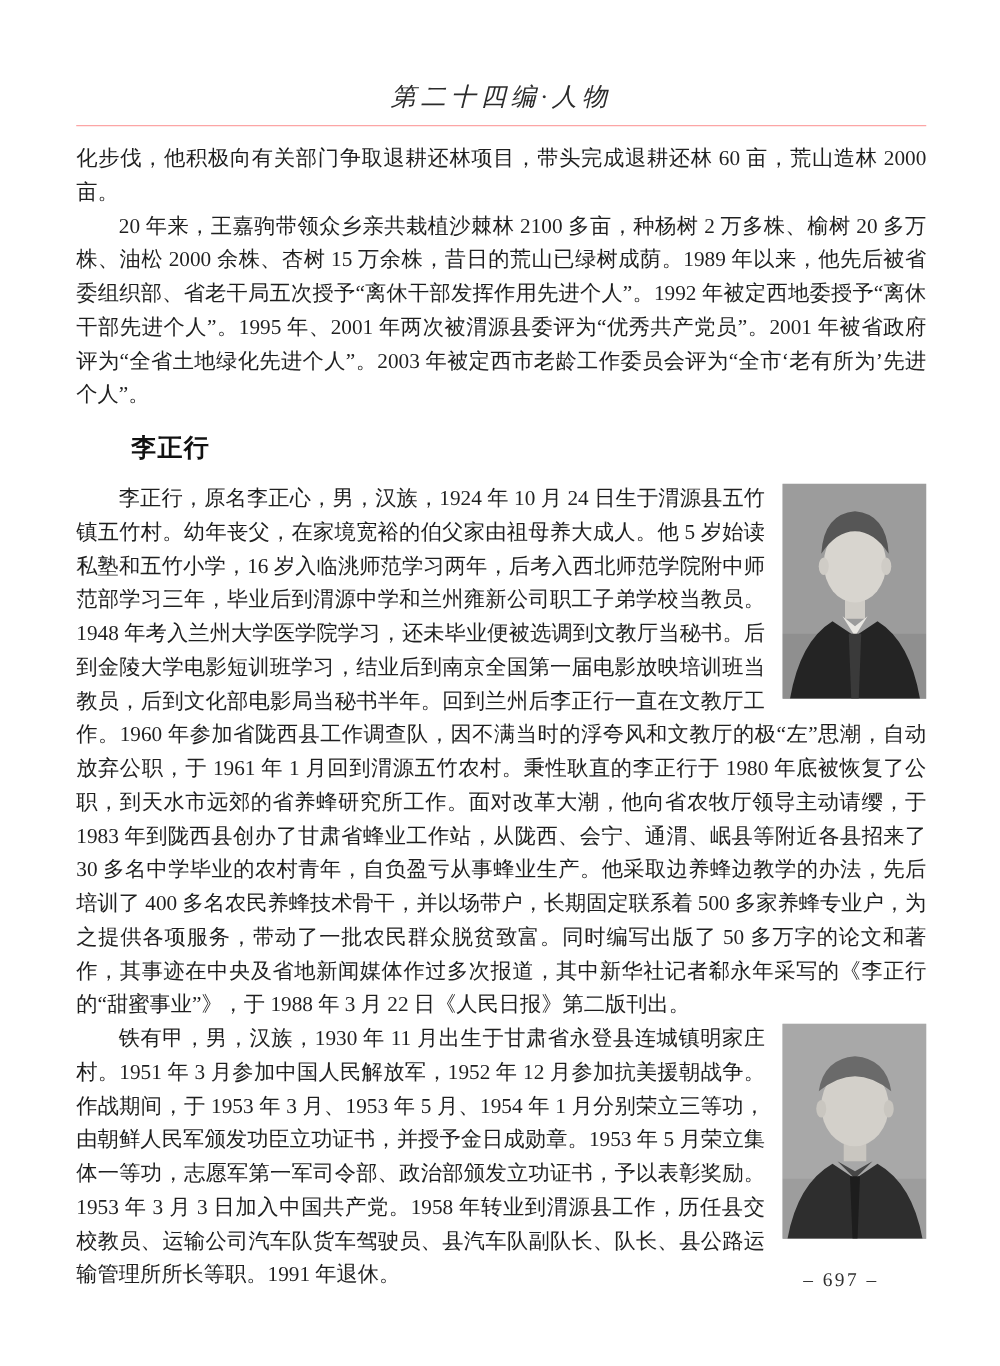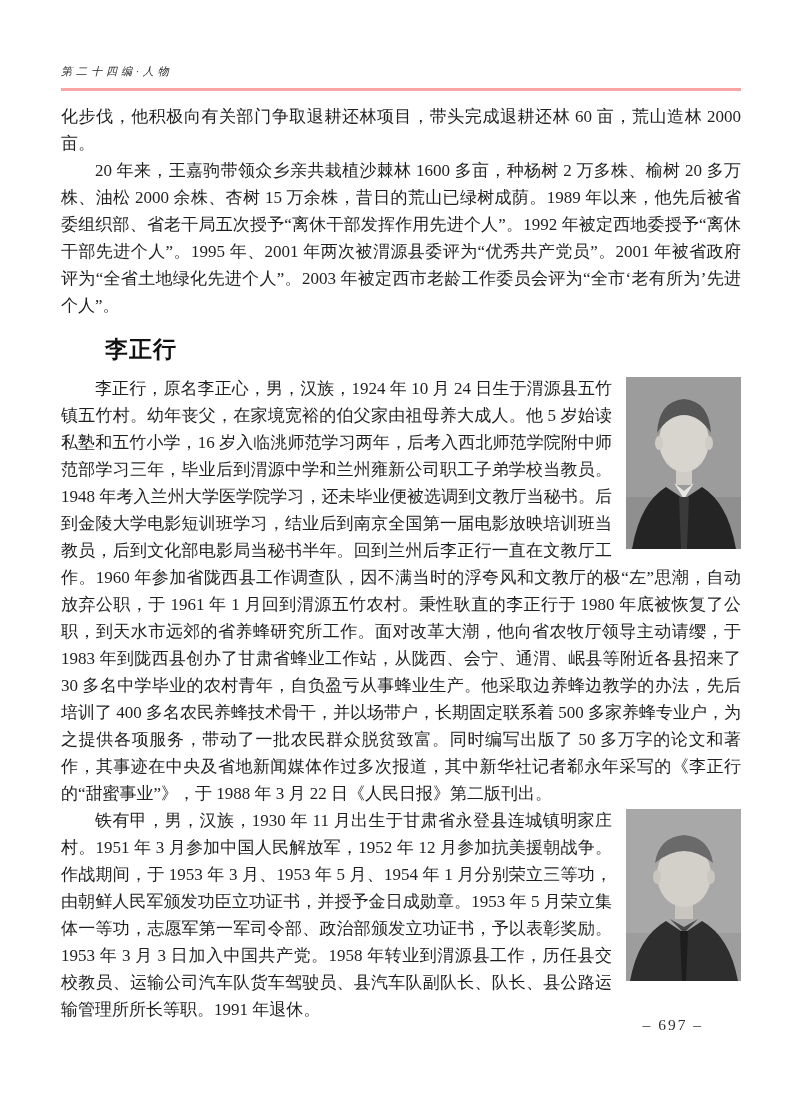--- a/index.html
+++ b/index.html
@@ -13,40 +13,40 @@
     font-family: "Liberation Serif", "DejaVu Serif", serif;
     color: #1f1f1f;
   }
   .content {
     position: absolute;
     left: 61px;
     top: 64px;
     width: 680px;
   }
   .running-head {
-    text-align: left;
+    text-align: center;
     font-style: italic;
-    font-size: 11px;
+    font-size: 20px;
     letter-spacing: 4px;
     color: #2b2b2b;
     padding-bottom: 9px;
-    border-bottom: 3px solid #fca5a5;
+    border-bottom: 1px solid #fca5a5;
   }
   .bodytext {
     margin-top: 12px;
     font-size: 17px;
     line-height: 27px;
     text-align: justify;
   }
   .bodytext p { margin: 0; }
   p.ind { text-indent: 2em; }
   p.cont { text-indent: 0; }
   h3.bio-name {
     font-family: "Liberation Sans", "DejaVu Sans", sans-serif;
-    font-size: 23px;
+    font-size: 20px;
     font-weight: bold;
     color: #111111;
     margin: 17px 0 12px 0;
     padding-left: 44px;
     letter-spacing: 1px;
   }
   .bio-body { position: relative; }
   .bio-body::after { content: ""; display: block; clear: both; }
   .photo {
     float: right;
@@ -74,21 +74,21 @@
   <div class="content">
 
     <div class="running-head">
       <span>第二十四编·人物</span>
     </div>
 
     <div class="bodytext">
 
       <p class="cont">化步伐，他积极向有关部门争取退耕还林项目，带头完成退耕还林 60 亩，荒山造林 2000 亩。</p>
 
-      <p class="ind">20 年来，王嘉驹带领众乡亲共栽植沙棘林 1600 多亩，种杨树 2 万多株、榆树 20 多万株、油松 2000 余株、杏树 15 万余株，昔日的荒山已绿树成荫。1989 年以来，他先后被省委组织部、省老干局五次授予“离休干部发挥作用先进个人”。1992 年被定西地委授予“离休干部先进个人”。1995 年、2001 年两次被渭源县委评为“优秀共产党员”。2001 年被省政府评为“全省土地绿化先进个人”。2003 年被定西市老龄工作委员会评为“全市‘老有所为’先进个人”。</p>
+      <p class="ind">20 年来，王嘉驹带领众乡亲共栽植沙棘林 2100 多亩，种杨树 2 万多株、榆树 20 多万株、油松 2000 余株、杏树 15 万余株，昔日的荒山已绿树成荫。1989 年以来，他先后被省委组织部、省老干局五次授予“离休干部发挥作用先进个人”。1992 年被定西地委授予“离休干部先进个人”。1995 年、2001 年两次被渭源县委评为“优秀共产党员”。2001 年被省政府评为“全省土地绿化先进个人”。2003 年被定西市老龄工作委员会评为“全市‘老有所为’先进个人”。</p>
 
       <section>
         <h3 class="bio-name">李正行</h3>
         <div class="bio-body">
           <div class="photo">
             <svg width="115" height="172" viewBox="0 0 115 172" xmlns="http://www.w3.org/2000/svg">
               <rect width="115" height="172" fill="#9c9c9c"></rect>
               <rect x="0" y="120" width="115" height="52" fill="#8f8f8f"></rect>
               <rect x="50" y="88" width="16" height="20" fill="#cfccc6"></rect>
               <ellipse cx="58" cy="64" rx="25" ry="31" fill="#d8d5cf"></ellipse>

